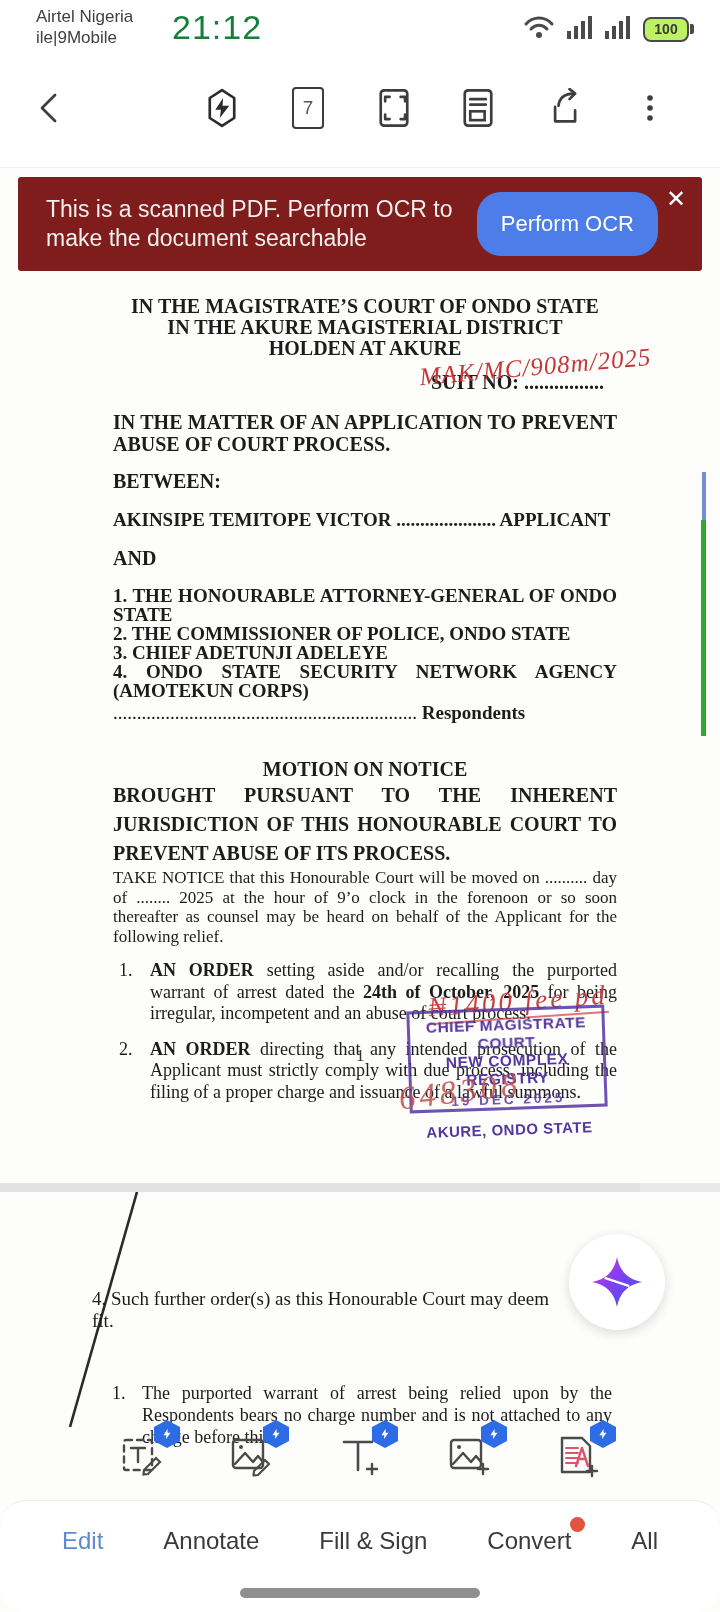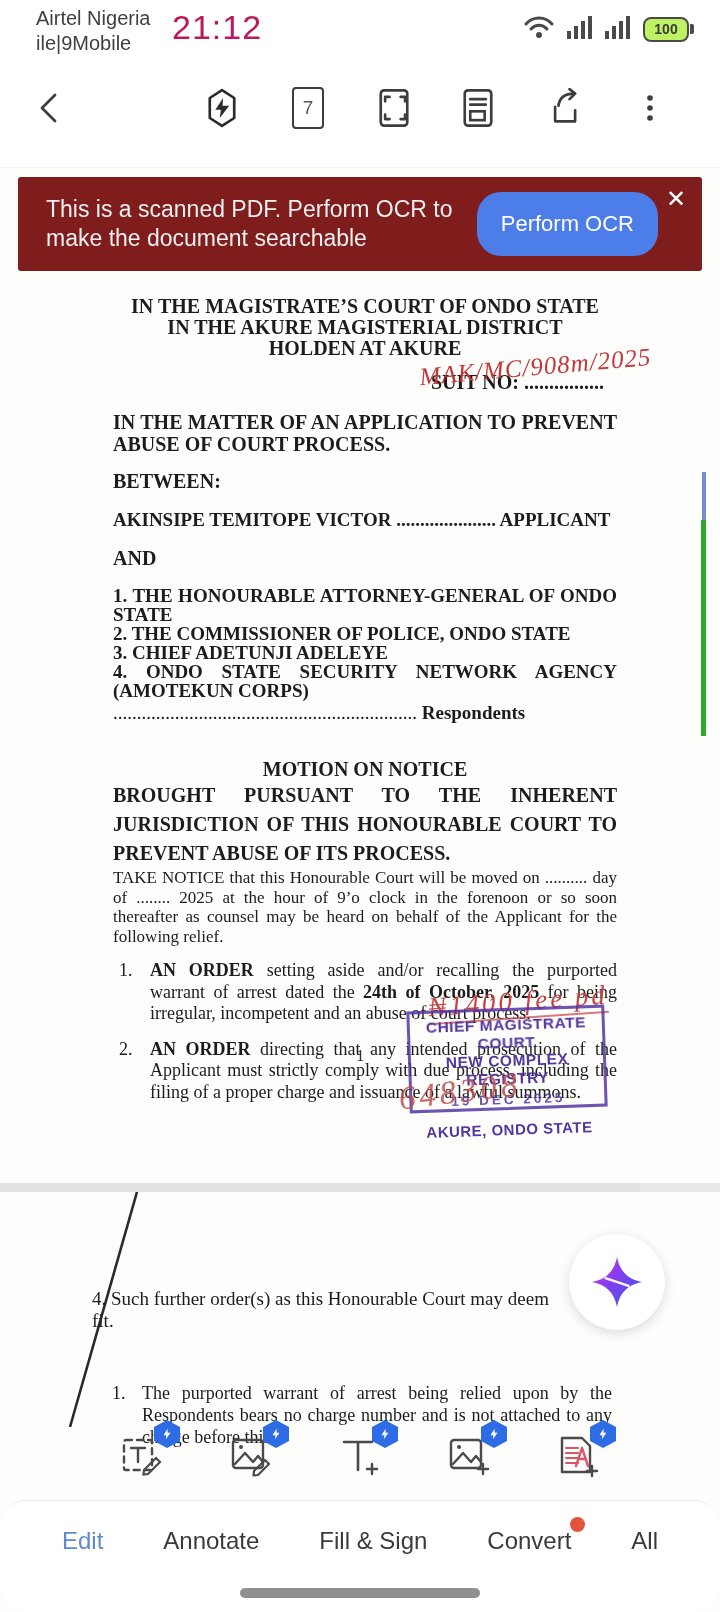--- a/index.html
+++ b/index.html
@@ -2,22 +2,22 @@
 <html><head>
 <meta charset="utf-8">
 <style>
   * { margin:0; padding:0; box-sizing:border-box; }
   html,body { width:720px; height:1612px; font-family:"Liberation Sans", sans-serif; background:#fff; overflow:hidden; }
   .screen { position:relative; width:720px; height:1612px; background:#e9e9e9; overflow:hidden; }
 
   
   .topbar { position:absolute; top:0; left:0; width:720px; height:168px; background:#fff; z-index:30; }
   .statusbar { position:relative; height:60px; }
-  .carrier { position:absolute; left:36px; top:6px; font-size:20px; line-height:1.25; color:#3f3f3f; }
-  .clock { position:absolute; left:172px; top:8px; font-size:34px; color:#be185d; letter-spacing:1px; }
+  .carrier { position:absolute; left:36px; top:6px; font-size:17px; line-height:1.25; color:#3f3f3f; }
+  .clock { position:absolute; left:172px; top:8px; font-size:34px; color:#15803d; letter-spacing:1px; }
   .status-icons { position:absolute; right:26px; top:12px; display:flex; align-items:center; gap:12px; }
   .battery { display:flex; align-items:center; }
   .battery-body { width:46px; height:25px; border:2.5px solid #4a4a4a; border-radius:8px; display:flex; align-items:center; justify-content:center; font-size:14px; font-weight:bold; color:#3a3a3a; background:#bef264; }
   .battery-tip { width:4px; height:10px; background:#4a4a4a; border-radius:0 2px 2px 0; margin-left:1px; }
 
   .toolbar { position:relative; height:108px; border-bottom:1px solid #f0f0f0; }
   .tb-icon { position:absolute; top:26px; width:44px; height:44px; display:flex; align-items:center; justify-content:center; }
   .page-box { width:32px; height:42px; border:2.5px solid #3d3d3d; border-radius:4px; display:flex; align-items:center; justify-content:center; font-size:19px; color:#555; }
 
   

